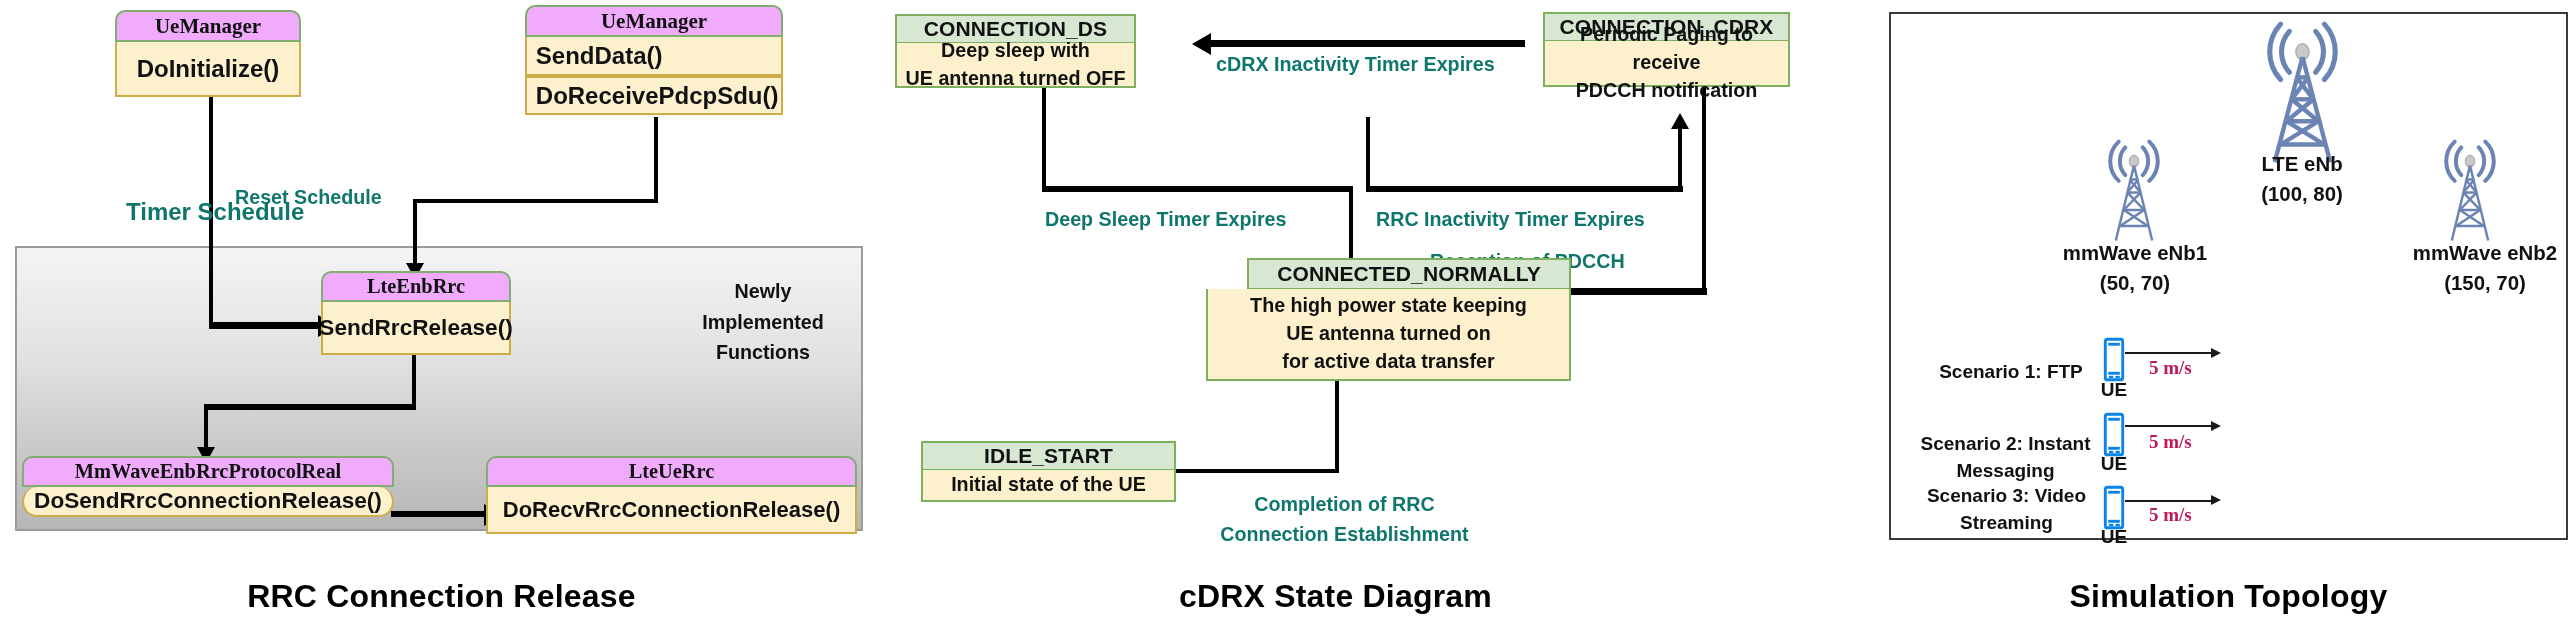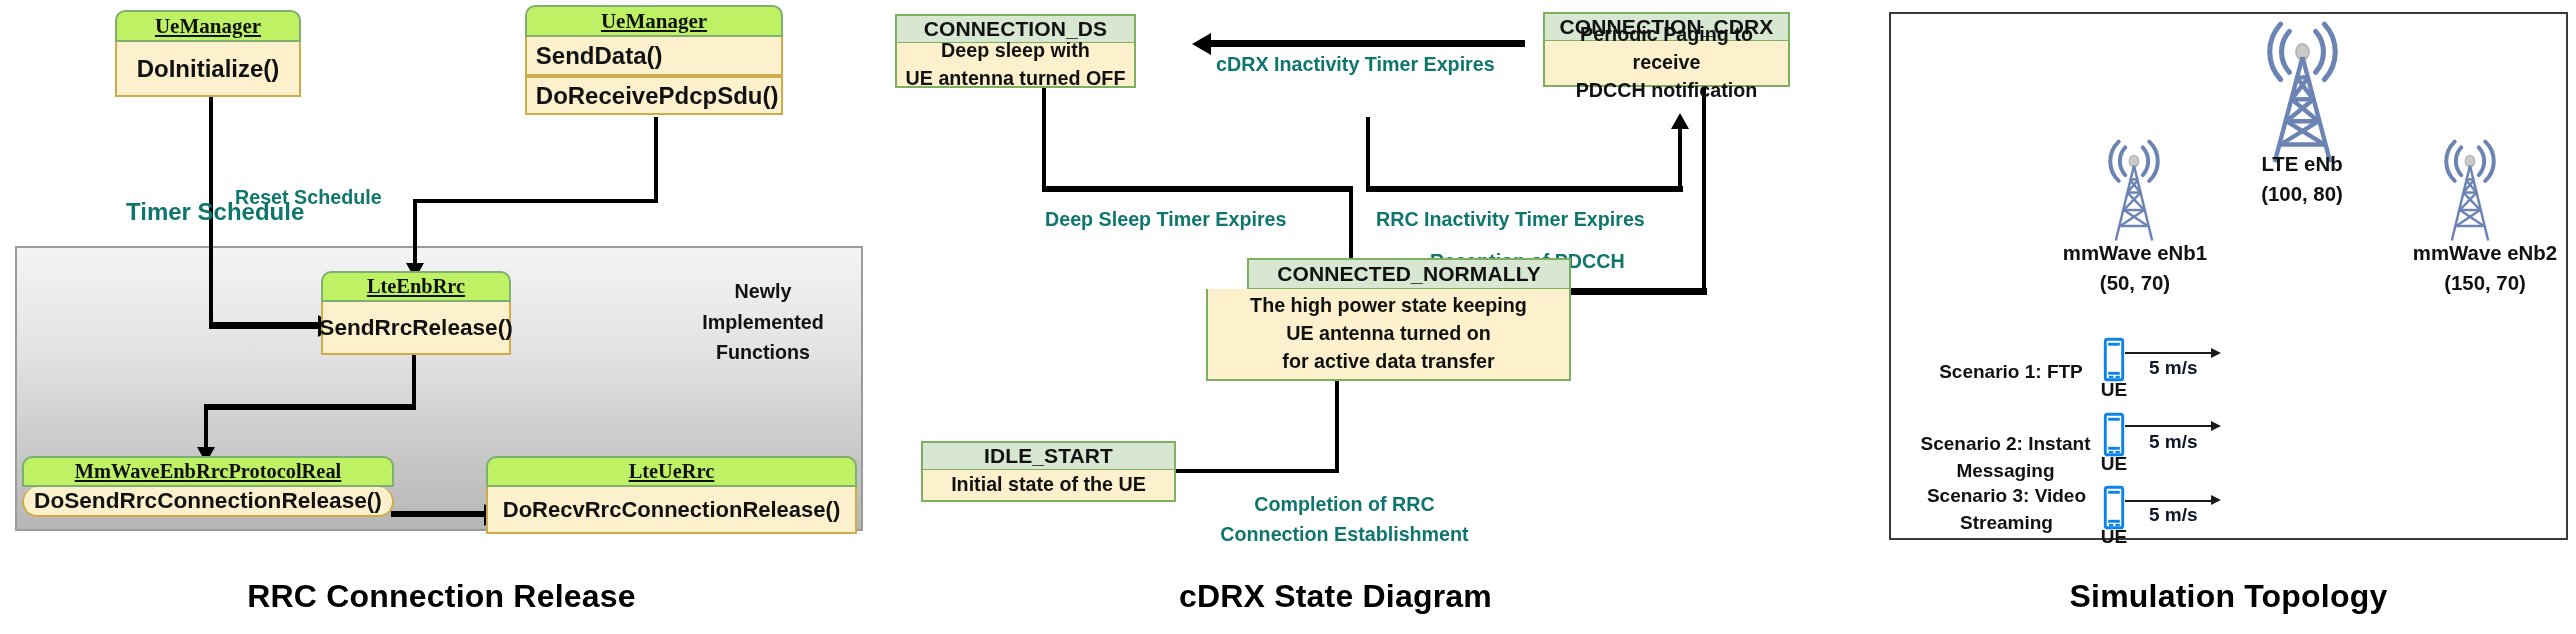--- a/index.html
+++ b/index.html
@@ -4,26 +4,26 @@
 <style>
   html,body{margin:0;padding:0;background:#ffffff;}
   body{width:2576px;height:635px;position:relative;overflow:hidden;
        font-family:"Liberation Sans",sans-serif;}
   .fig{position:absolute;top:0;left:0;width:2576px;height:635px;}
 
   
   .ubox{position:absolute;box-sizing:border-box;}
   .ubox .uhead{
     box-sizing:border-box;
-    background:#bef264;border:2.2px solid #80ae70;
+    background:#f0abfc;border:2.2px solid #80ae70;
     border-radius:10.2px 10.2px 0 0;
     font-family:"Liberation Serif",serif;
     font-weight:bold;color:#111;
     display:flex;align-items:center;justify-content:center;
-    text-align:center;line-height:1.05;text-decoration:underline;
+    text-align:center;line-height:1.05;
   }
   .ubox .urow{
     box-sizing:border-box;
     background:#fdf1cd;border:2.2px solid #cfab4a;border-top:none;
     font-weight:bold;color:#111;
     display:flex;align-items:center;justify-content:center;
     text-align:center;line-height:1.05;padding:0 5.8px;
   }
   .ubox .urow.r2{border-top:2.2px solid #cfab4a;}
 
@@ -75,21 +75,21 @@
     position:absolute;font-weight:bold;color:#000;font-size:32px;
     text-align:center;letter-spacing:0.2px;
   }
 
   
   .topo{position:absolute;box-sizing:border-box;border:2.9px solid #3a3a3a;background:#fff;}
   .towerwrap{position:absolute;}
   .nodelabel{position:absolute;text-align:center;font-weight:bold;color:#111;line-height:1.45;}
   .scenlabel{position:absolute;text-align:center;font-weight:bold;color:#111;line-height:1.42;}
   .phone{position:absolute;}
-  .speed{position:absolute;font-weight:bold;color:#0f172a;}
+  .speed{position:absolute;font-weight:bold;color:#be185d;font-family:Liberation Serif, serif;}
   .uelab{position:absolute;font-weight:bold;color:#111;text-align:center;}
 </style>
 </head>
 <body>
 
 <div class="fig">
 
   <div>
 
     <div class="grayzone" style="left:14.6px;top:246px;width:848px;height:285px;"></div>

